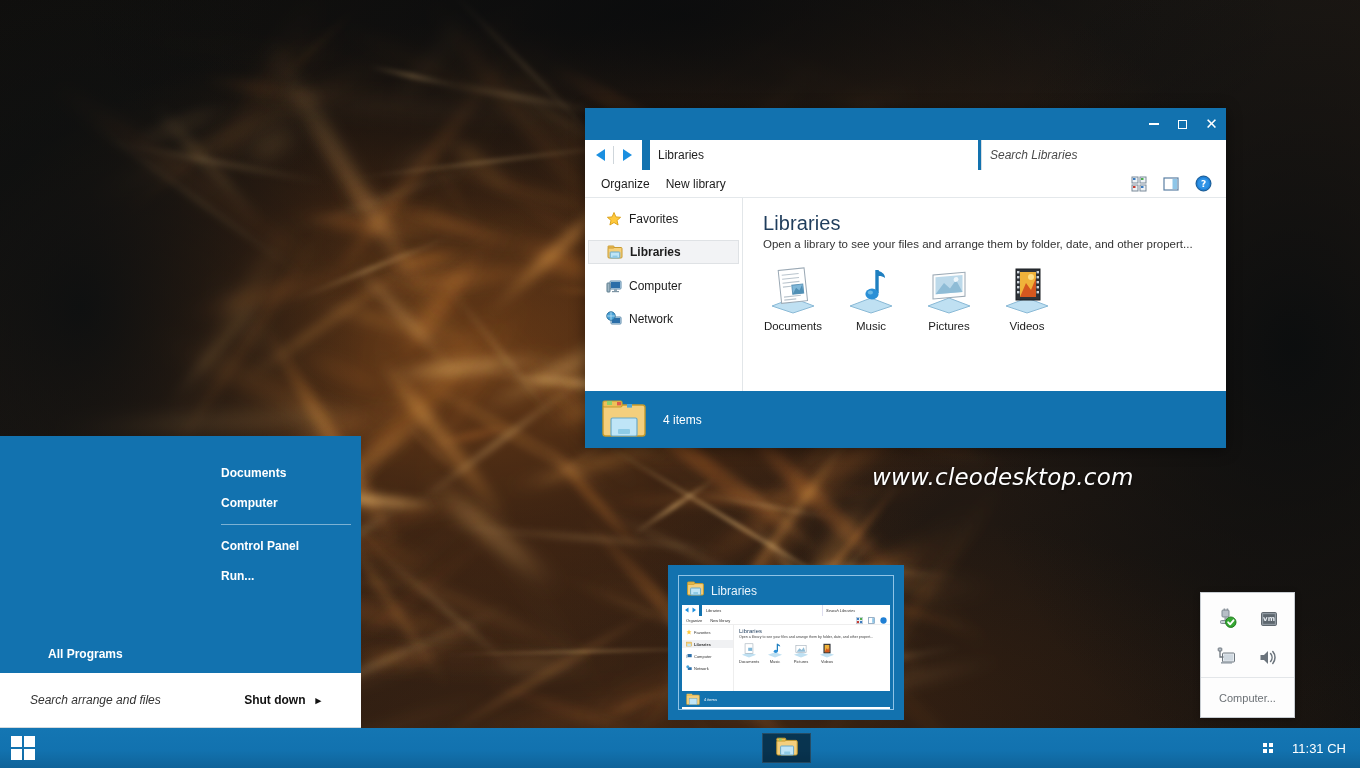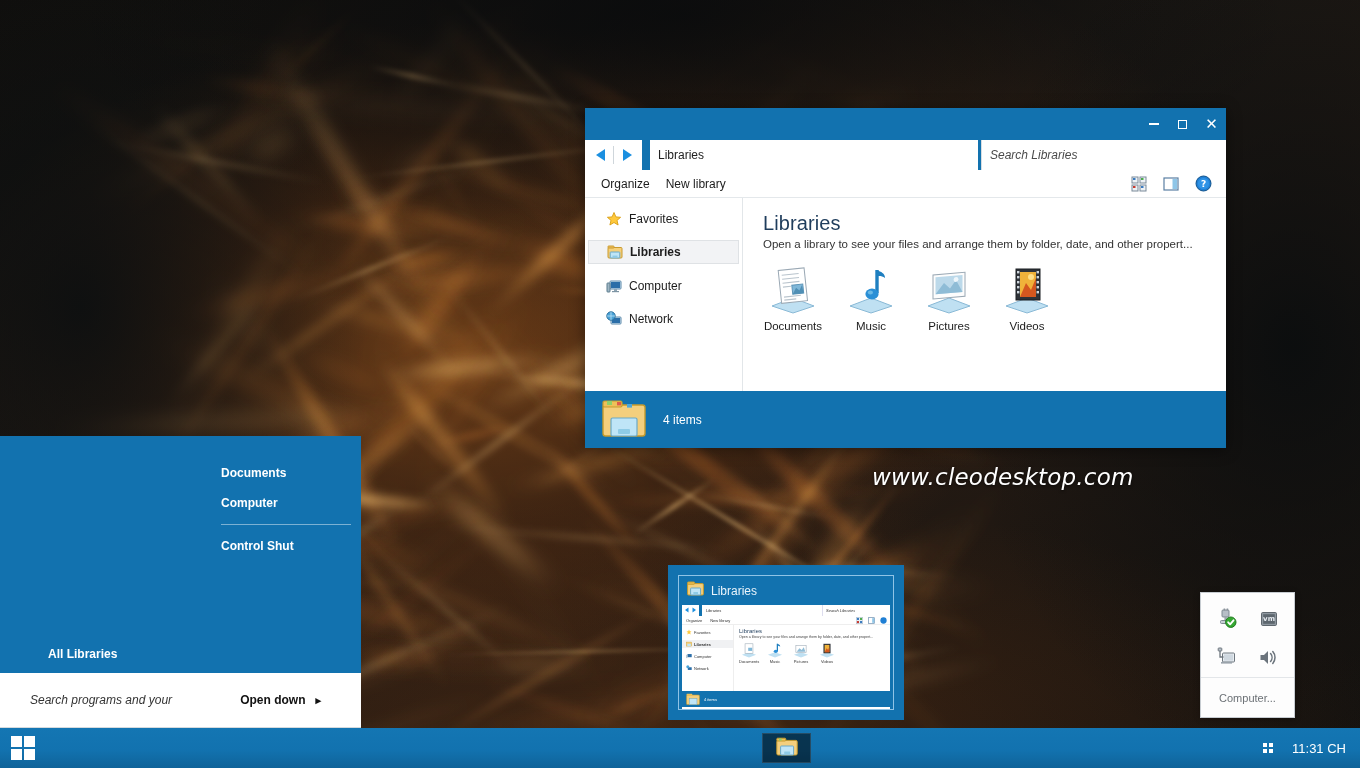--- a/index.html
+++ b/index.html
@@ -647,31 +647,34 @@
   <div id="sm-main">
     <div id="sm-right">
       <div class="sm-item">
           <span>Documents</span>
         </div>
       <div class="sm-item">
           <span>Computer</span>
         </div>
       <div class="sm-div"></div>
       <div class="sm-item">
-          <span>Control Shut</span>
-        </div>
-    </div>
-    <div id="sm-allprograms"><span>All Libraries</span></div>
+          <span>Control Panel</span>
+        </div>
+      <div class="sm-item">
+          <span>Run...</span>
+        </div>
+    </div>
+    <div id="sm-allprograms"><span>All Programs</span></div>
   </div>
   <div id="sm-bottom">
     <div id="sm-search">
-      <span>Search programs and your</span>
+      <span>Search arrange and files</span>
     </div>
     <div id="sm-shutdown">
-      <span>Open down</span>
+      <span>Shut down</span>
       <span class="sd-arrow">▸</span>
     </div>
   </div>
 </div>
 
 <div id="thumb">
   <div id="thumb-inner">
     <div id="thumb-head">
       <span>
         <svg width="17" height="15" viewBox="0 0 17 15">

